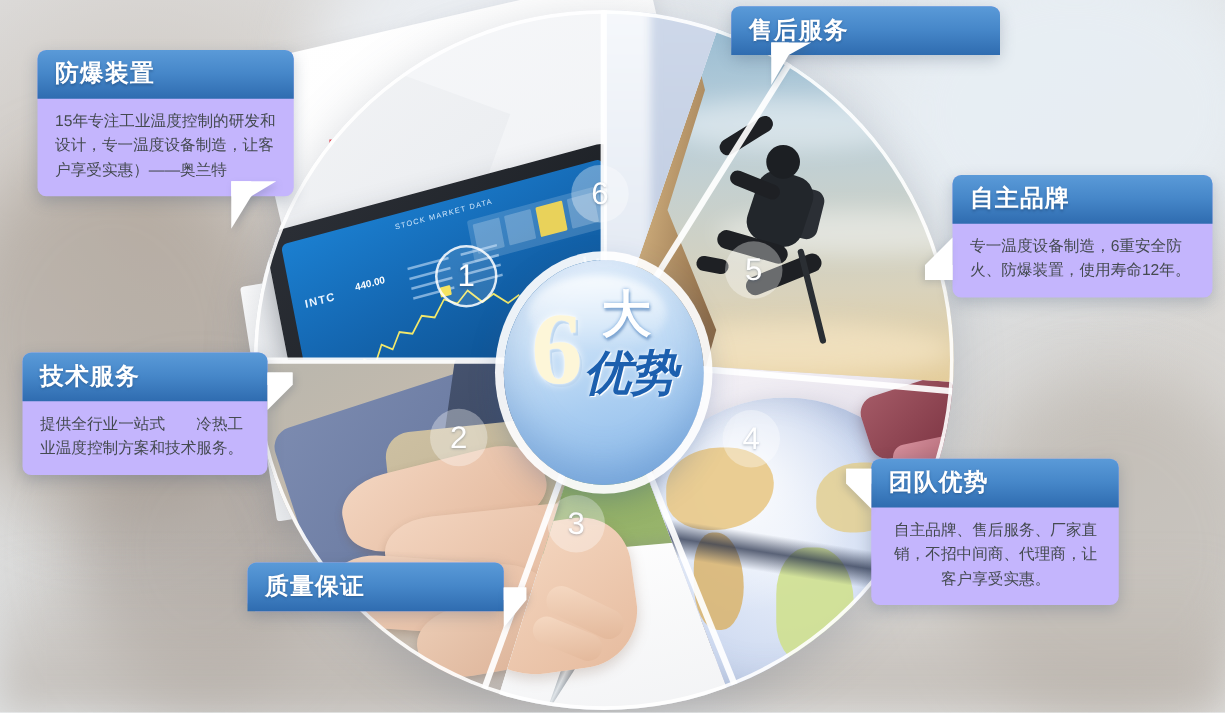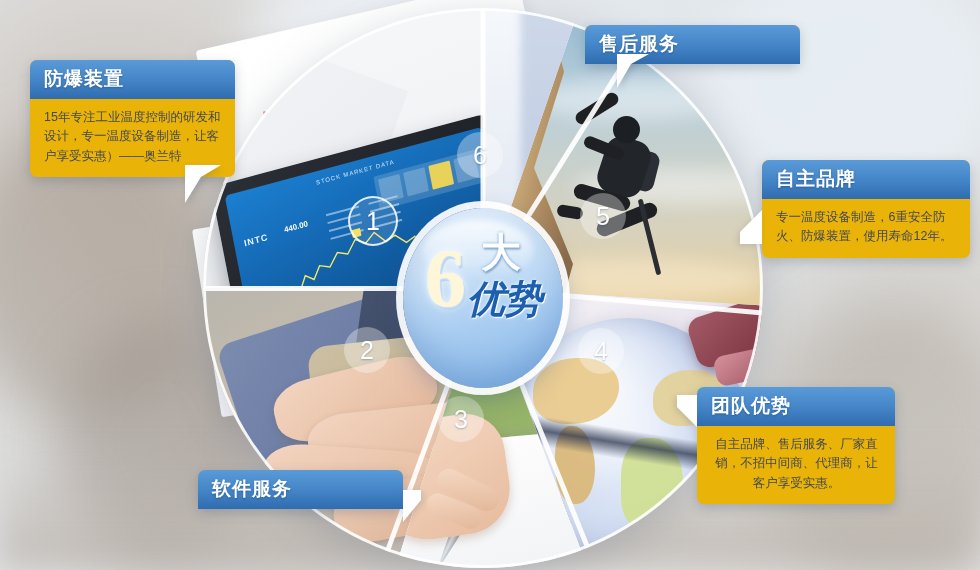--- a/index.html
+++ b/index.html
@@ -229,22 +229,22 @@
   .num-ring{border:2px solid rgba(255,255,255,.85);background:rgba(255,255,255,.12);}
   .num-fill{background:rgba(255,255,255,.34);}
   .n1{left:348px;top:196px;}
   .n2{left:344px;top:327px;}
   .n3{left:438px;top:396px;}
   .n4{left:578px;top:328px;}
   .n5{left:580px;top:193px;}
   .n6{left:457px;top:132px;}
 
   
-  .card{position:absolute;background:#eab308;border-radius:7px;
-    box-shadow:0 4px 12px rgba(70,85,110,.28);overflow:visible;margin-top:20px;}
+  .card{position:absolute;background:#c4b5fd;border-radius:7px;
+    box-shadow:0 4px 12px rgba(70,85,110,.28);overflow:visible;}
   .card .hd{border-radius:7px 7px 0 0;
     background:linear-gradient(180deg,#5a9ad8 0%,#4687c9 48%,#2f6cb0 100%);
     color:#ffffff;font-size:19px;font-weight:bold;letter-spacing:1px;
     padding:6px 0 7px 14px;text-shadow:0 1px 2px rgba(25,60,105,.45);}
   .card .bd{padding:9px 13px 11px 14px;color:#444a50;font-size:12.5px;line-height:1.55;}
   .card .bd.ctr{text-align:center;}
   .tail{position:absolute;width:0;height:0;}
 
   
   #card-team{left:30px;top:40px;width:205px;}
@@ -476,19 +476,24 @@
     <div class="bd">专一温度设备制造，6重安全防火、防爆装置，使用寿命12年。</div>
     <div class="tail"></div>
   </div>
 
   <div class="card" id="card-software">
     <div class="hd">团队优势</div>
     <div class="bd ctr">自主品牌、售后服务、厂家直销，不招中间商、代理商，让客户享受实惠。</div>
     <div class="tail"></div>
   </div>
 
+  <div class="card" id="card-tech">
+    <div class="hd">技术服务</div>
+    <div class="bd">提供全行业一站式　　冷热工业温度控制方案和技术服务。</div>
+    <div class="tail"></div>
+  </div>
 
   <div class="card" id="card-quality">
-    <div class="hd">软件服务</div>
+    <div class="hd">质量保证</div>
     <div class="tail"></div>
   </div>
 
 </div>
 
 </body></html>

